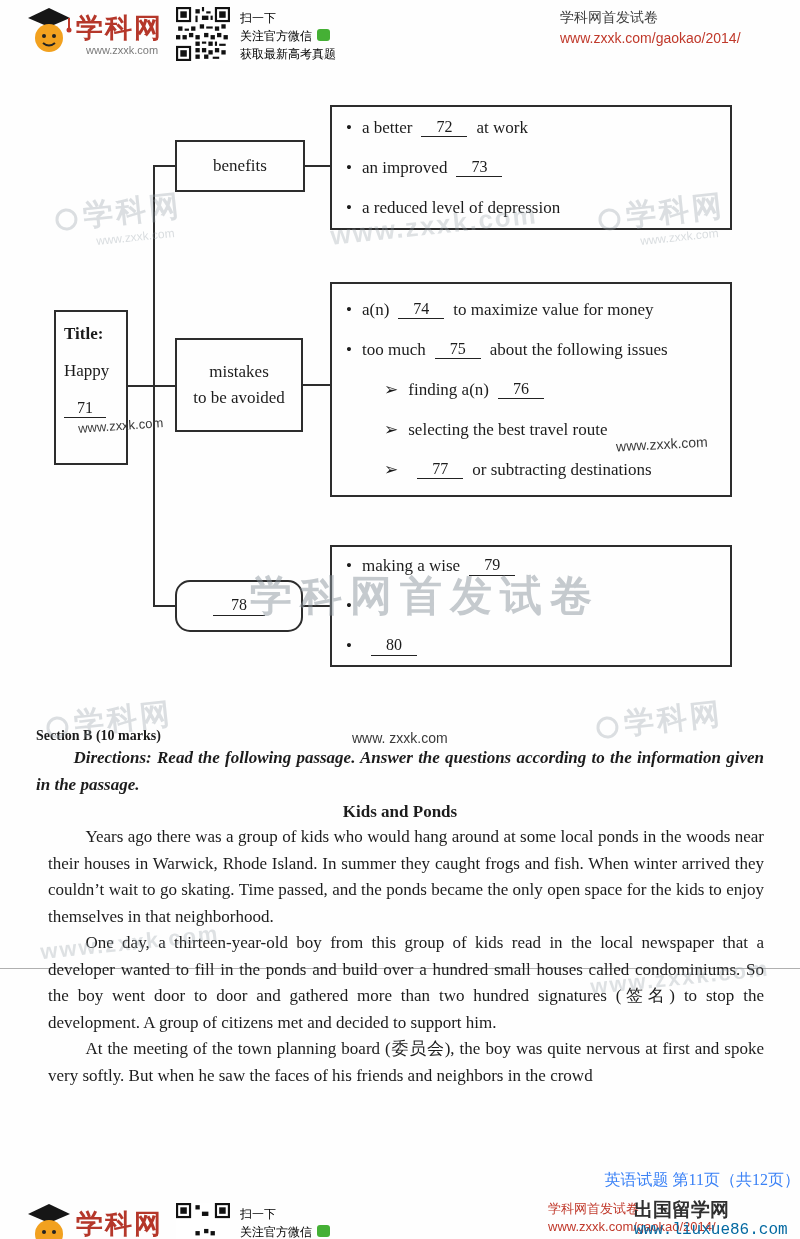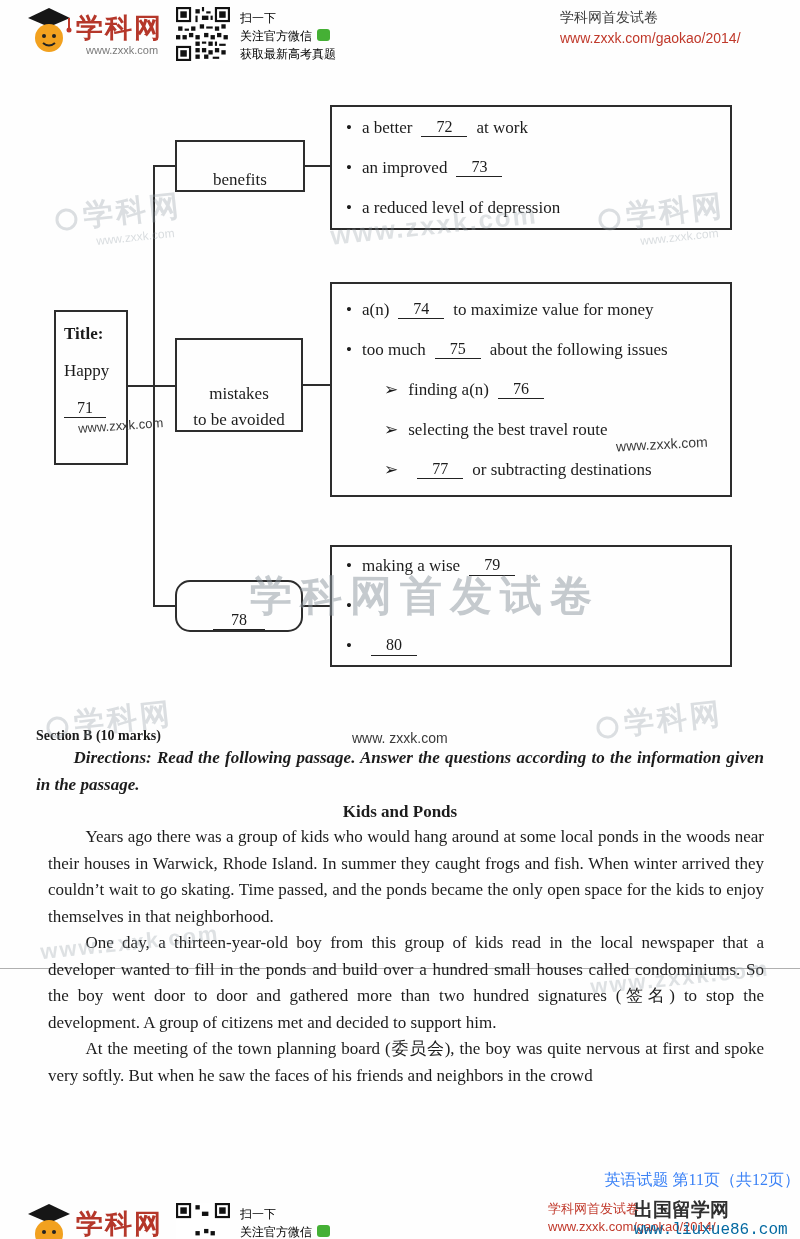--- a/index.html
+++ b/index.html
@@ -27,21 +27,21 @@
                font-family:"Liberation Sans", sans-serif; }
 
   
   .box  { position:absolute; border:2px solid #2d2d2d; background:transparent; z-index:2; }
   .line { position:absolute; background:#2d2d2d; z-index:2; }
 
   .title-box { left:54px; top:310px; width:74px; height:155px; padding:12px 6px 0 8px;
                font-size:17px; display:flex; flex-direction:column; gap:17px; }
   .tb-bold { font-weight:bold; }
 
-  .branch-box { display:flex; flex-direction:column; align-items:center; justify-content:flex-end;
+  .branch-box { display:flex; flex-direction:column; align-items:center; justify-content:center;
                 font-size:17px; gap:6px; }
   .benefits-box { left:175px; top:140px; width:130px; height:52px; }
   .mistakes-box { left:175px; top:338px; width:128px; height:94px; }
   .b78-box      { left:175px; top:580px; width:128px; height:52px;border-radius:15px; }
 
   .content-box { left:330px; width:402px; display:flex; flex-direction:column;
                  justify-content:center; font-size:17px; }
   .cbox1 { top:105px; height:125px; }
   .cbox2 { top:282px; height:215px; }
   .cbox3 { top:545px; height:122px; }

